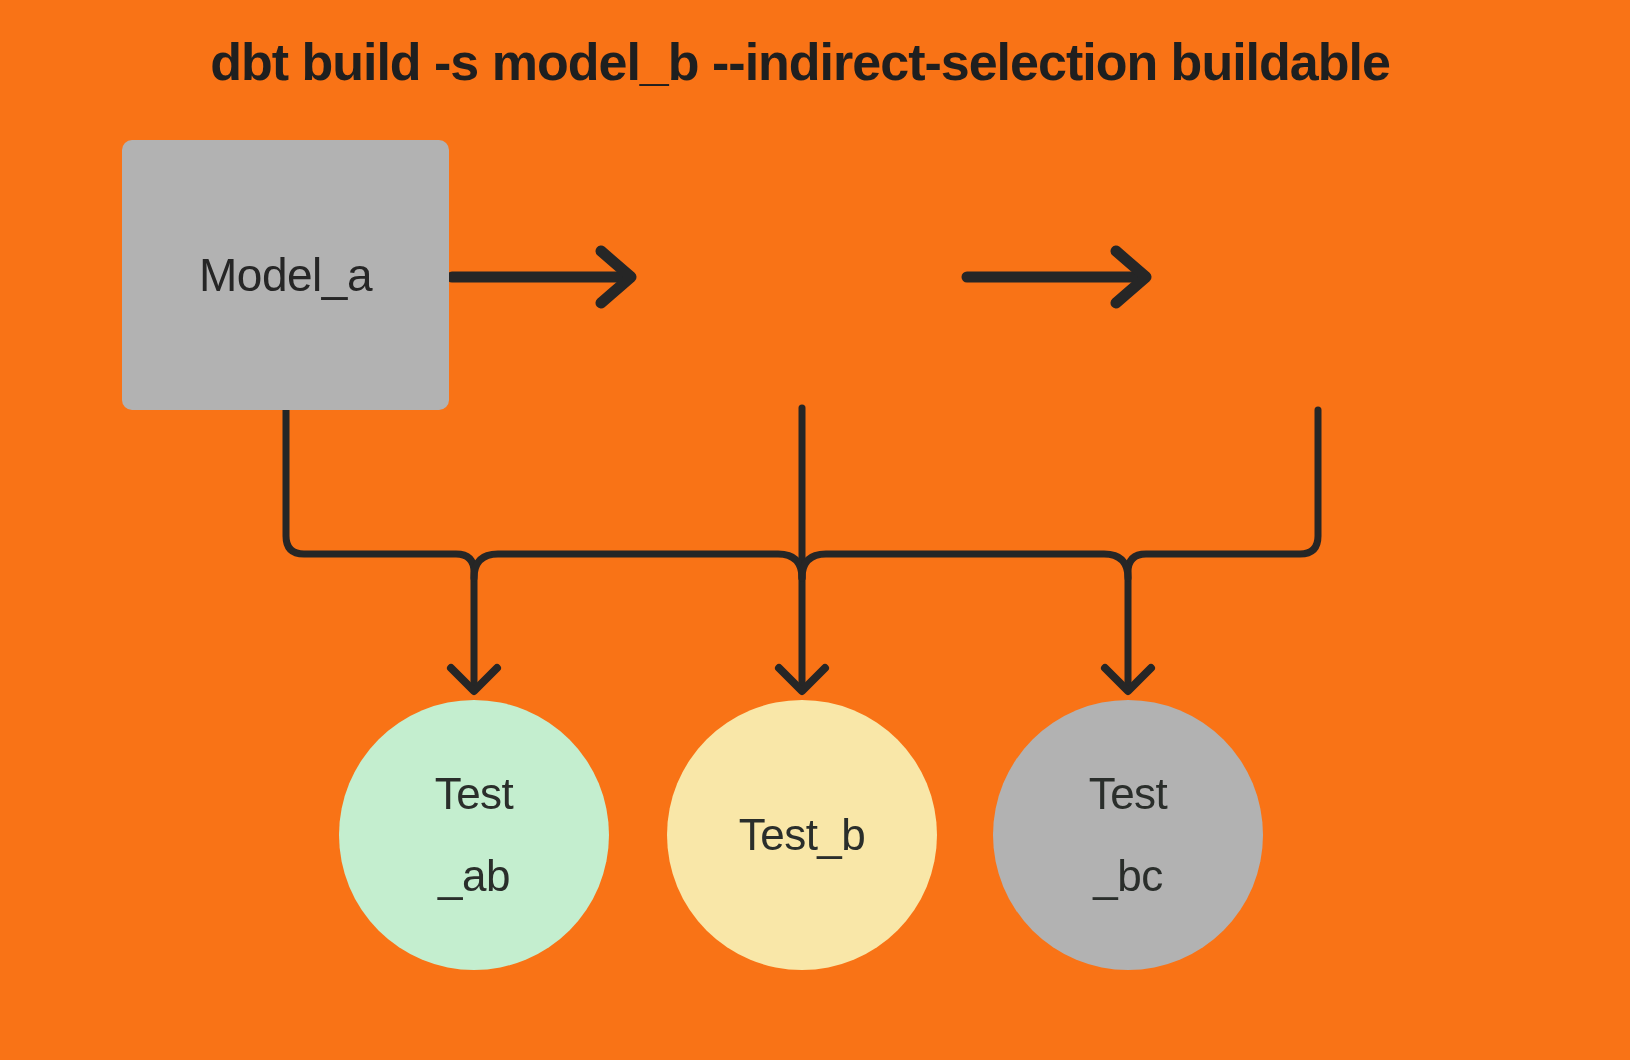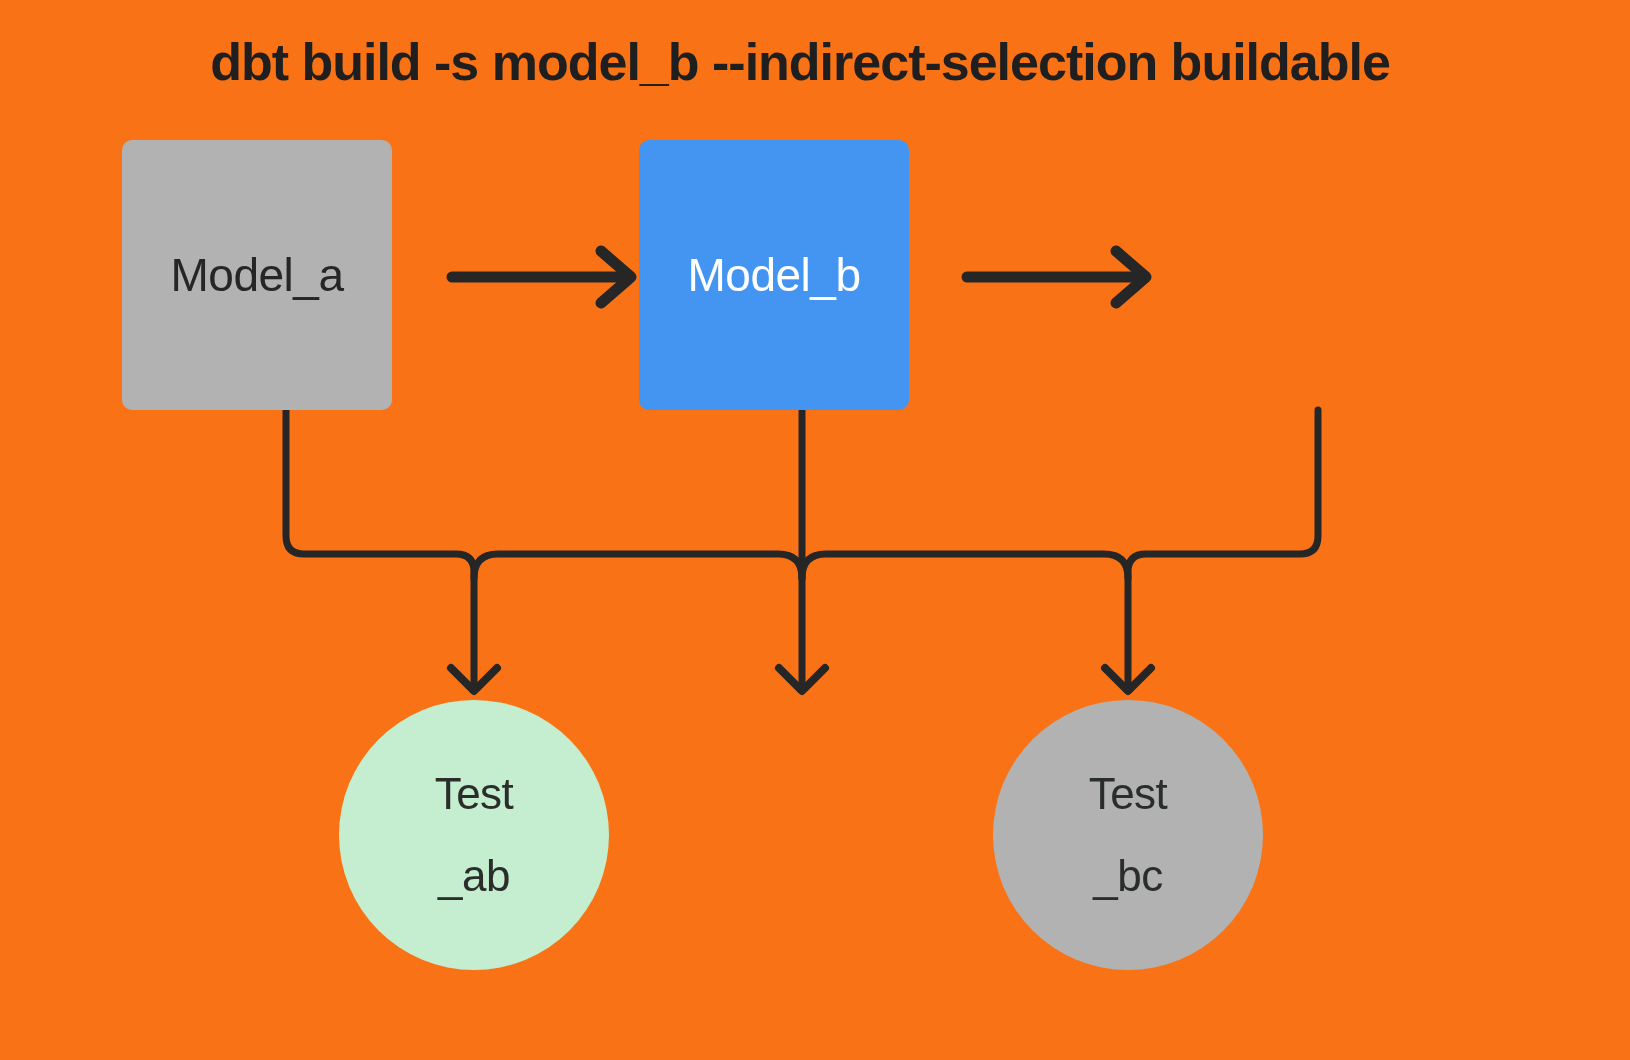--- a/index.html
+++ b/index.html
@@ -42,21 +42,21 @@
     stroke: #262626;
     stroke-linecap: round;
     stroke-linejoin: round;
   }
   .edge-thick { stroke-width: 11px; }
   .edge-thin  { stroke-width: 7px; }
   .edge-head  { stroke-width: 8px; }
   .box {
     position: absolute;
     top: 140px;
-    width: 270px;
+    width: 327px;
     height: 270px;
     border-radius: 10px;
     display: flex;
     align-items: center;
     justify-content: center;
     font-size: 46px;
     letter-spacing: -0.5px;
     color: #262626;
   }
   .box.blue {
@@ -119,26 +119,27 @@
     <path class="edge-thin" d="M802 578 Q802 554 826 554 H1104 Q1128 554 1128 578"></path>
 
     <path class="edge-head" d="M451 668 L474 691 L497 668"></path>
     <path class="edge-head" d="M779 668 L802 691 L825 668"></path>
     <path class="edge-head" d="M1105 668 L1128 691 L1151 668"></path>
   </svg>
 
   <div id="box-a" class="box gray">
     <span>Model_a</span>
   </div>
-  <div id="box-b" class="box blue">
-    <span>Model_b</span>
-  </div>
 
   <div id="circ-ab" class="circle green">
     <span>Test</span>
     <span>_ab</span>
+  </div>
+  <div id="circ-b" class="circle yellow">
+    <span>Test_b</span>
+
   </div>
   <div id="circ-bc" class="circle gray">
     <span>Test</span>
     <span>_bc</span>
   </div>
 
 </div>
 
 </body></html>

